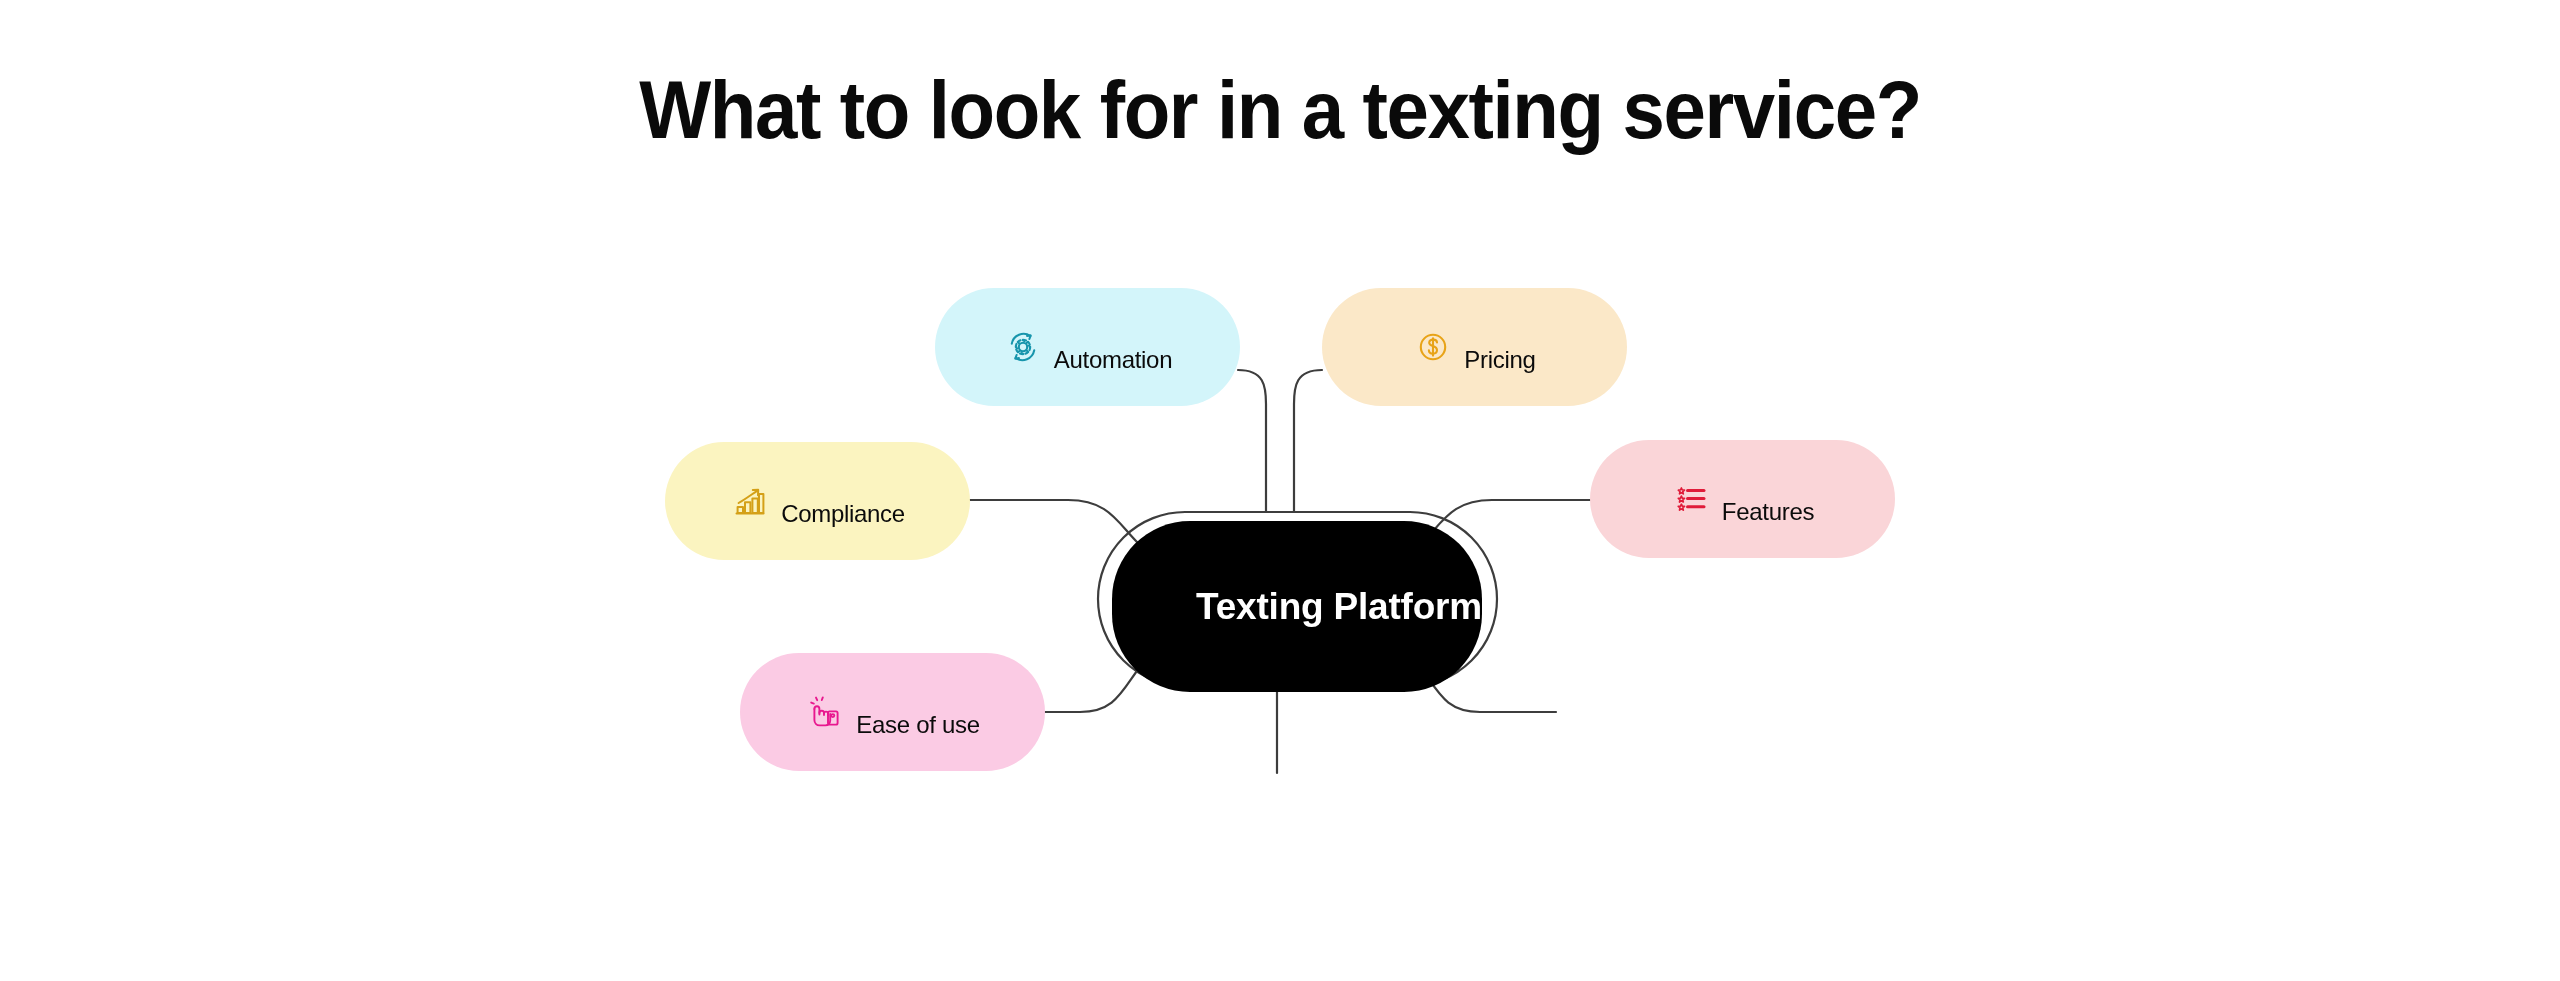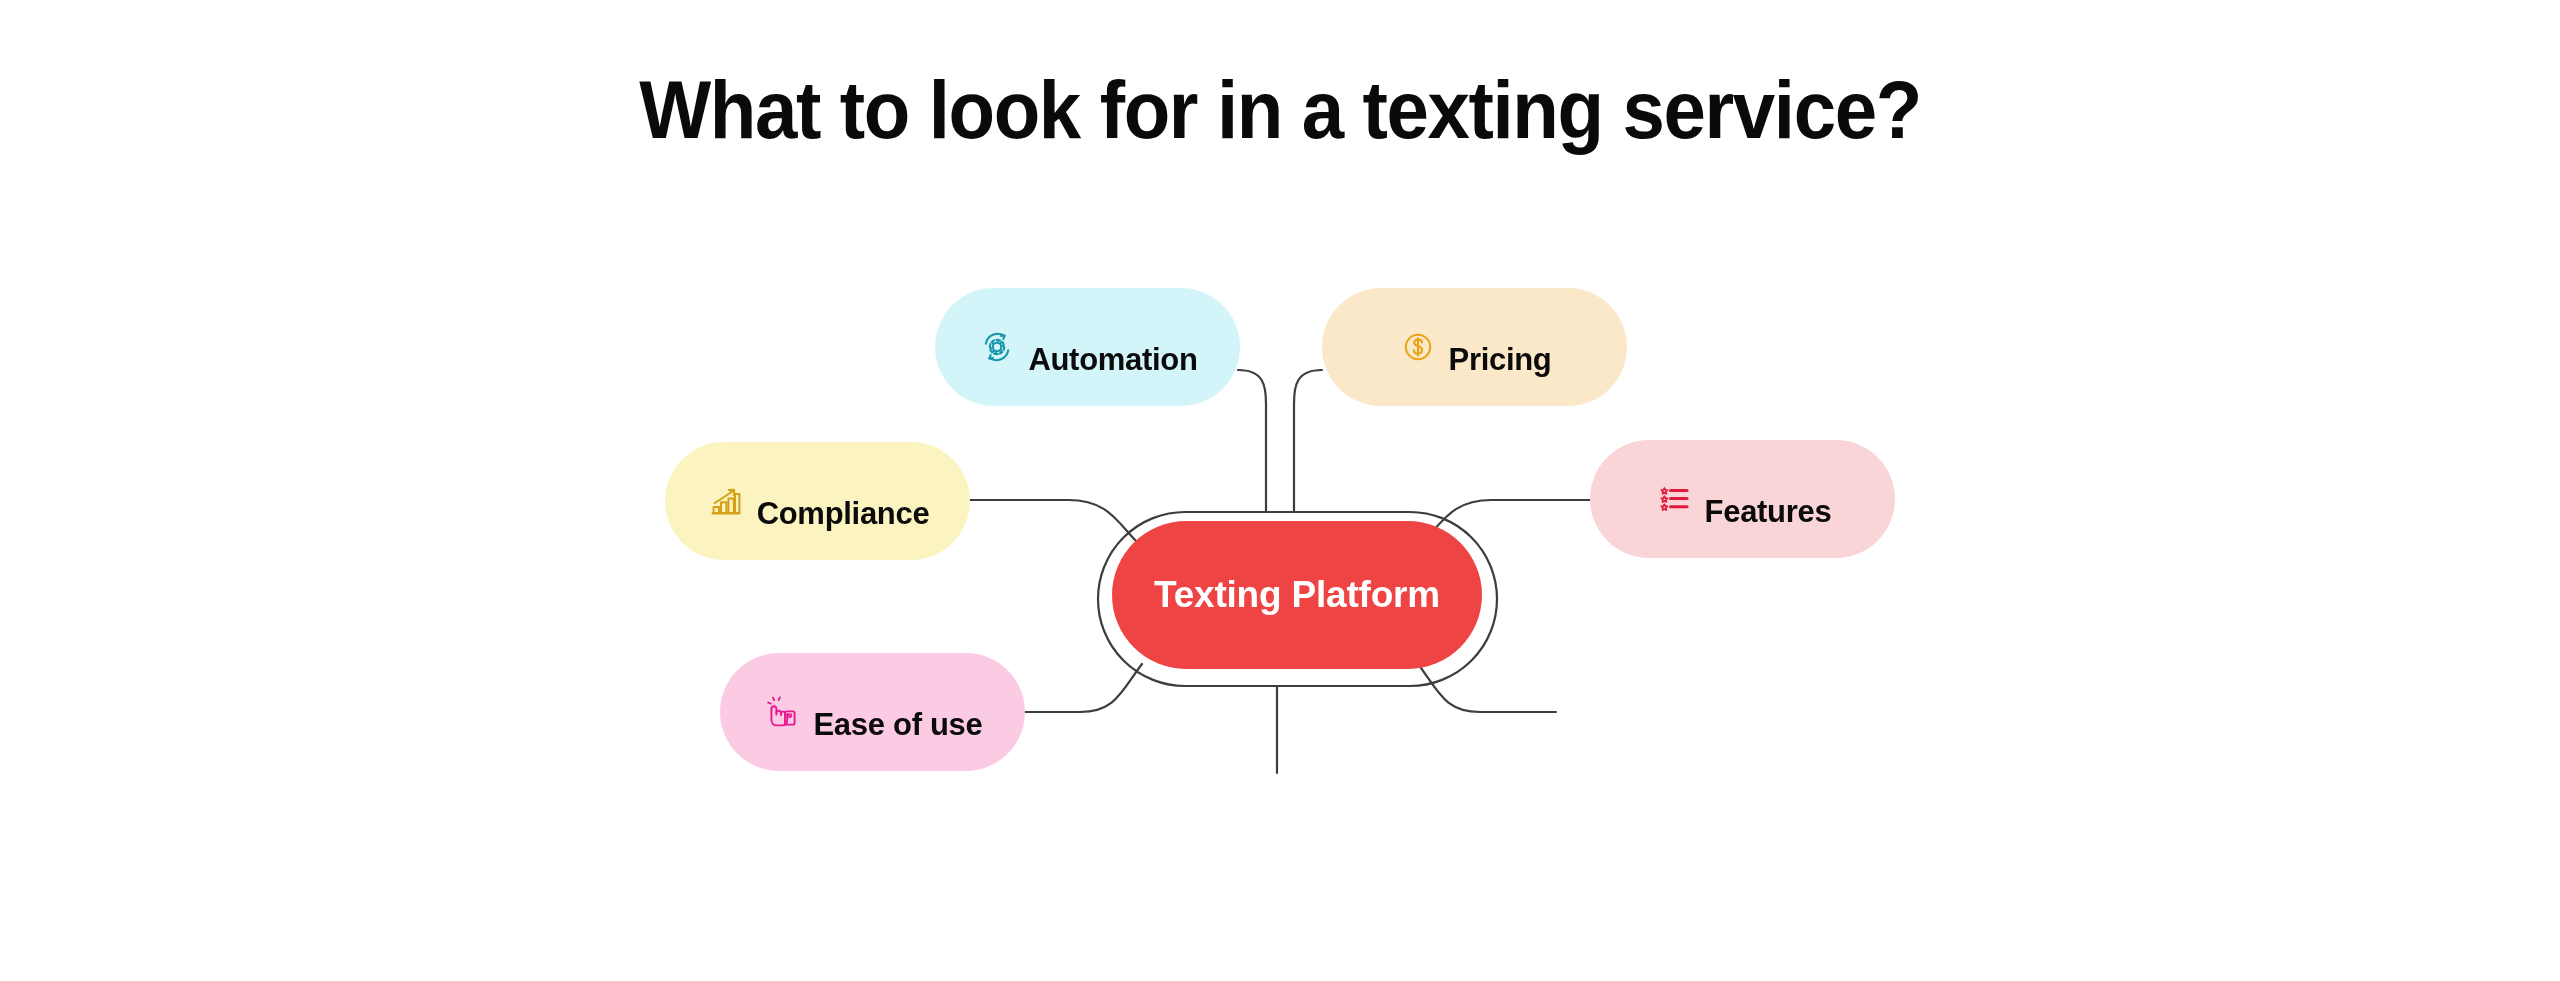--- a/index.html
+++ b/index.html
@@ -47,26 +47,26 @@
     height: 981px;
     pointer-events: none;
   }
 
   
   #center-node {
     position: absolute;
     left: 1112px;
     top: 521px;
     width: 370px;
-    height: 148px;
-    background: #ef4444;
+    height: 171px;
+    background: #000000;
     border-radius: 78px;
     display: flex;
     align-items: center;
-    justify-content: center;
+    justify-content: flex-end;
     z-index: 5;
   }
   #center-label {
     color: #ffffff;
     font-size: 37px;
     font-weight: 700;
     letter-spacing: -0.2px;
     white-space: nowrap;
   }
 
@@ -80,40 +80,40 @@
     z-index: 4;
     box-sizing: border-box;
   }
   .node-inner {
     display: flex;
     align-items: center;
     gap: 11px;
     white-space: nowrap;
   }
   .node-label {
-    font-size: 31px;
-    font-weight: 700;
+    font-size: 24px;
+    font-weight: 400;
     color: #0b0b0b;
     letter-spacing: -0.3px;
     margin-top: 25px;
   }
   .node-icon {
     display: block;
     width: 40px;
     height: 40px;
     flex: 0 0 40px;
   }
   .node-icon svg { display: block; width: 40px; height: 40px; }
 
   
   #node-automation  { left: 935px;  top: 288px; width: 305px; height: 118px; }
   #node-pricing     { left: 1322px; top: 288px; width: 305px; height: 118px; }
   #node-features    { left: 1590px; top: 440px; width: 305px; height: 118px; }
   #node-scalability { left: 665px;  top: 442px; width: 305px; height: 118px; }
-  #node-easeofuse   { left: 720px;  top: 653px; width: 305px; height: 118px; }
+  #node-easeofuse   { left: 740px;  top: 653px; width: 305px; height: 118px; }
   #node-compliance  { left: 1555px; top: 653px; width: 305px; height: 118px; }
   #node-support     { left: 1127px; top: 772px; width: 305px; height: 118px; }
 </style>
 </head>
 <body>
 
 <div id="canvas">
 
   <div id="page-title">What to look for in a texting service?</div>
 

